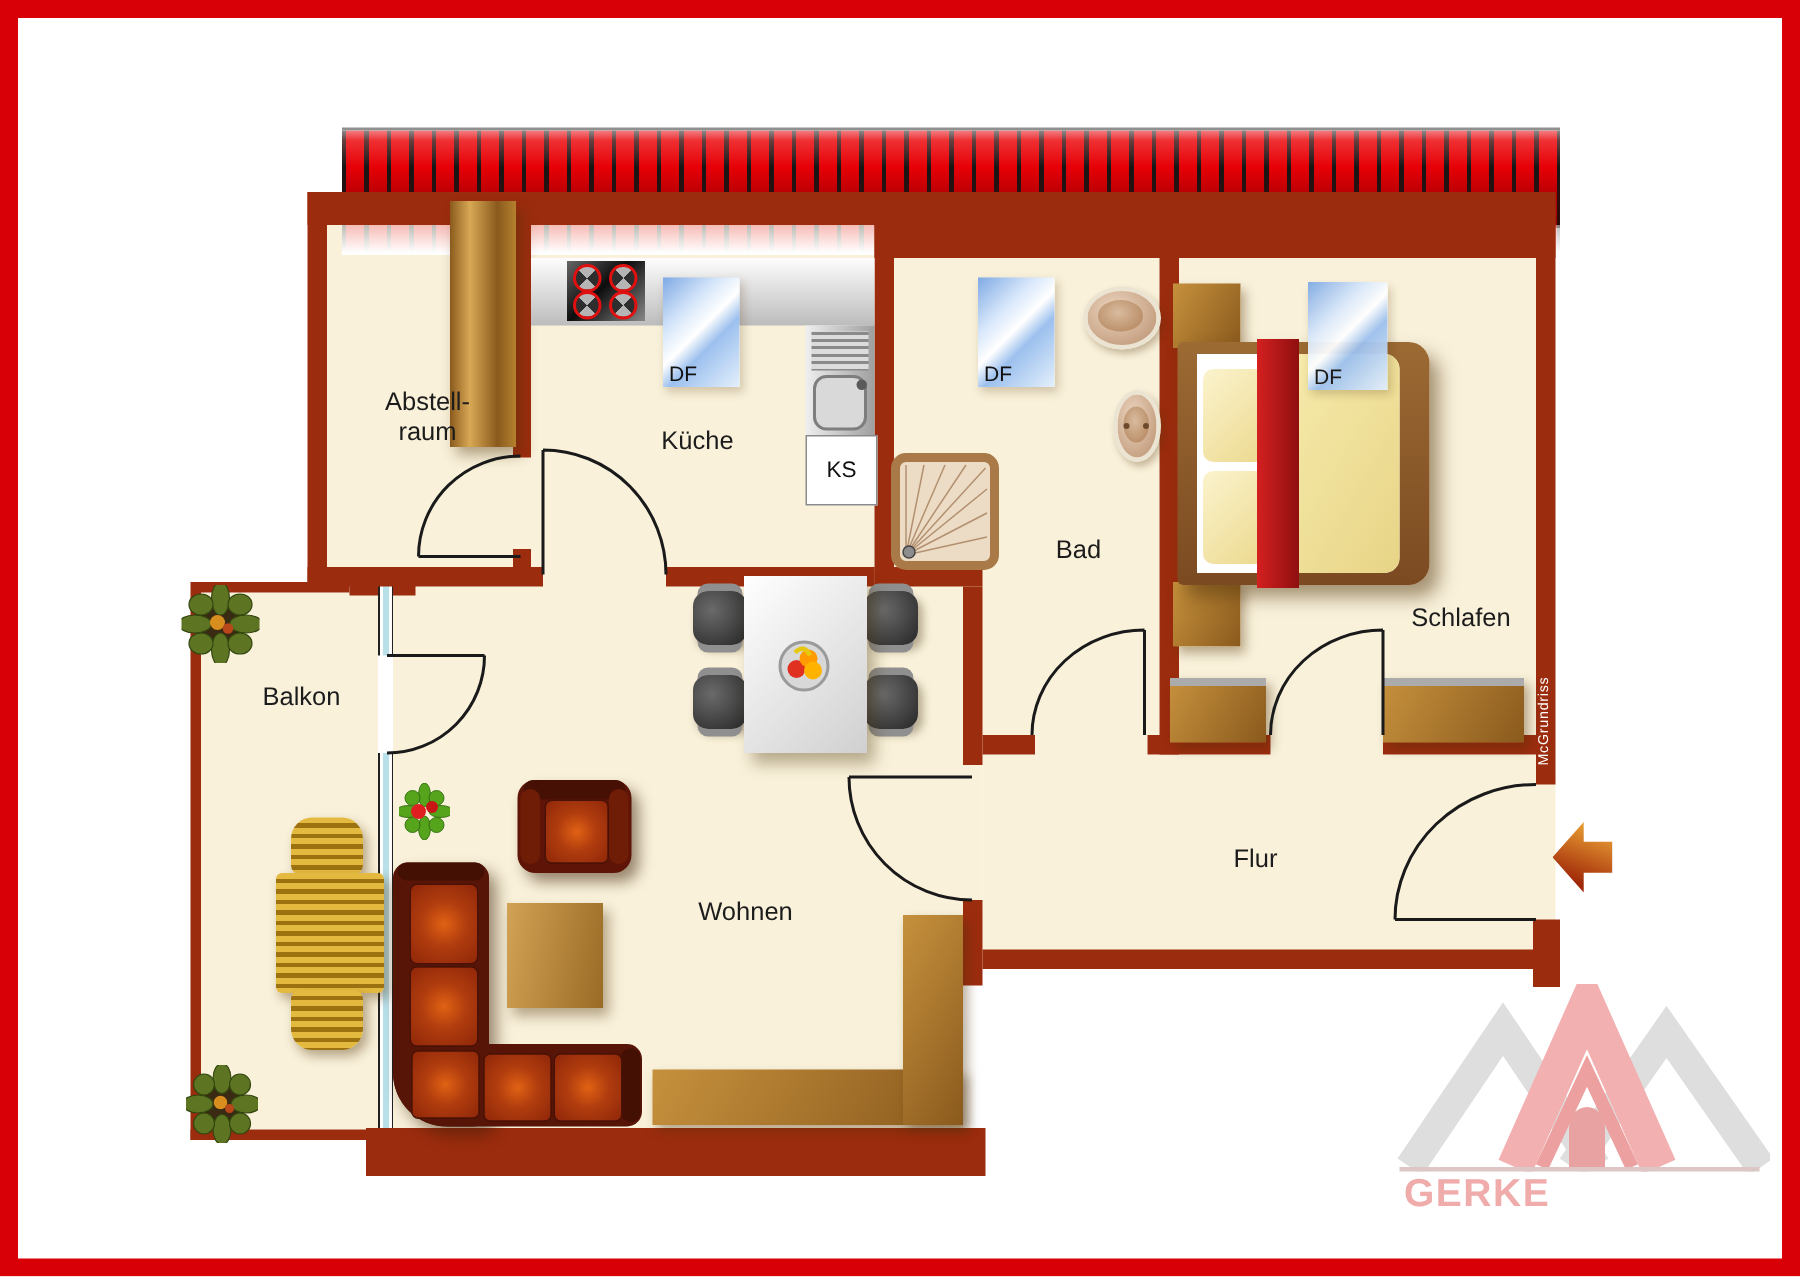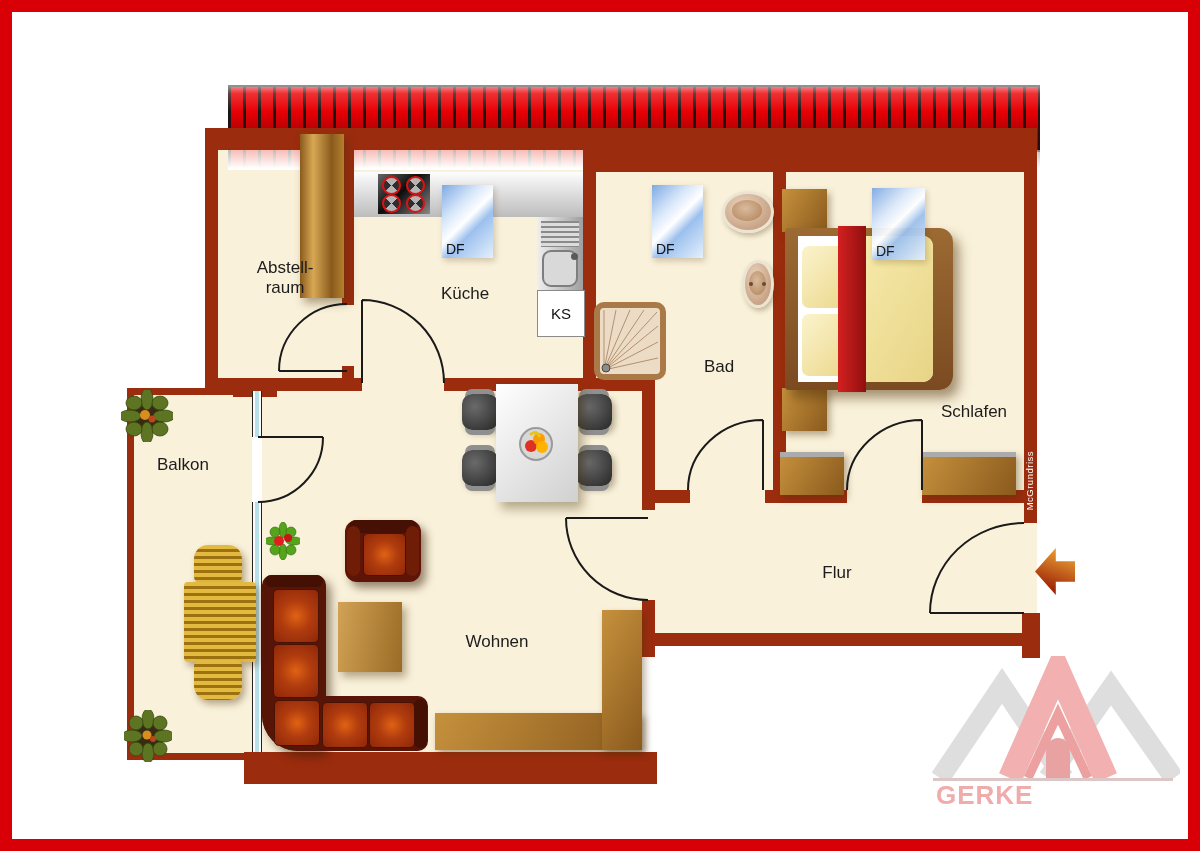--- a/index.html
+++ b/index.html
@@ -253,22 +253,22 @@
     </g>
   </svg>
 
   <div class="abs lbl" style="left:235px;top:258px;width:100px">
     <div>Abstell-</div>
     <div>raum</div>
   </div>
   <div class="abs lbl" style="left:415px;top:284px;width:100px">Küche</div>
   <div class="abs lbl" style="left:679px;top:357px;width:80px">Bad</div>
   <div class="abs lbl" style="left:924px;top:402px;width:100px">Schlafen</div>
-  <div class="abs lbl" style="left:133px;top:455px;width:100px">Balkon</div>
-  <div class="abs lbl" style="left:447px;top:632px;width:100px">Wohnen</div>
+  <div class="abs lbl" style="left:151px;top:455px;width:100px">Balkon</div>
+  <div class="abs lbl" style="left:447px;top:598px;width:100px">Wohnen</div>
   <div class="abs lbl" style="left:787px;top:563px;width:100px">Flur</div>
 
   <div class="abs" style="left:1021px;top:438px;width:16px;height:85px;display:flex;align-items:center;justify-content:center">
     <span class="watermark">McGrundriss</span>
   </div>
 
   <div class="abs" style="left:1035px;top:548px;width:40px;height:47px;background:linear-gradient(200deg,#f6b33c,#a02808 80%);clip-path:polygon(0 50%,52% 0,52% 28%,100% 28%,100% 72%,52% 72%,52% 100%);filter:drop-shadow(2px 2px 2px rgba(0,0,0,.35))"></div>
 
   <svg class="abs" style="left:930px;top:656px" width="250" height="125">
     <g fill="none" stroke-linejoin="miter">

